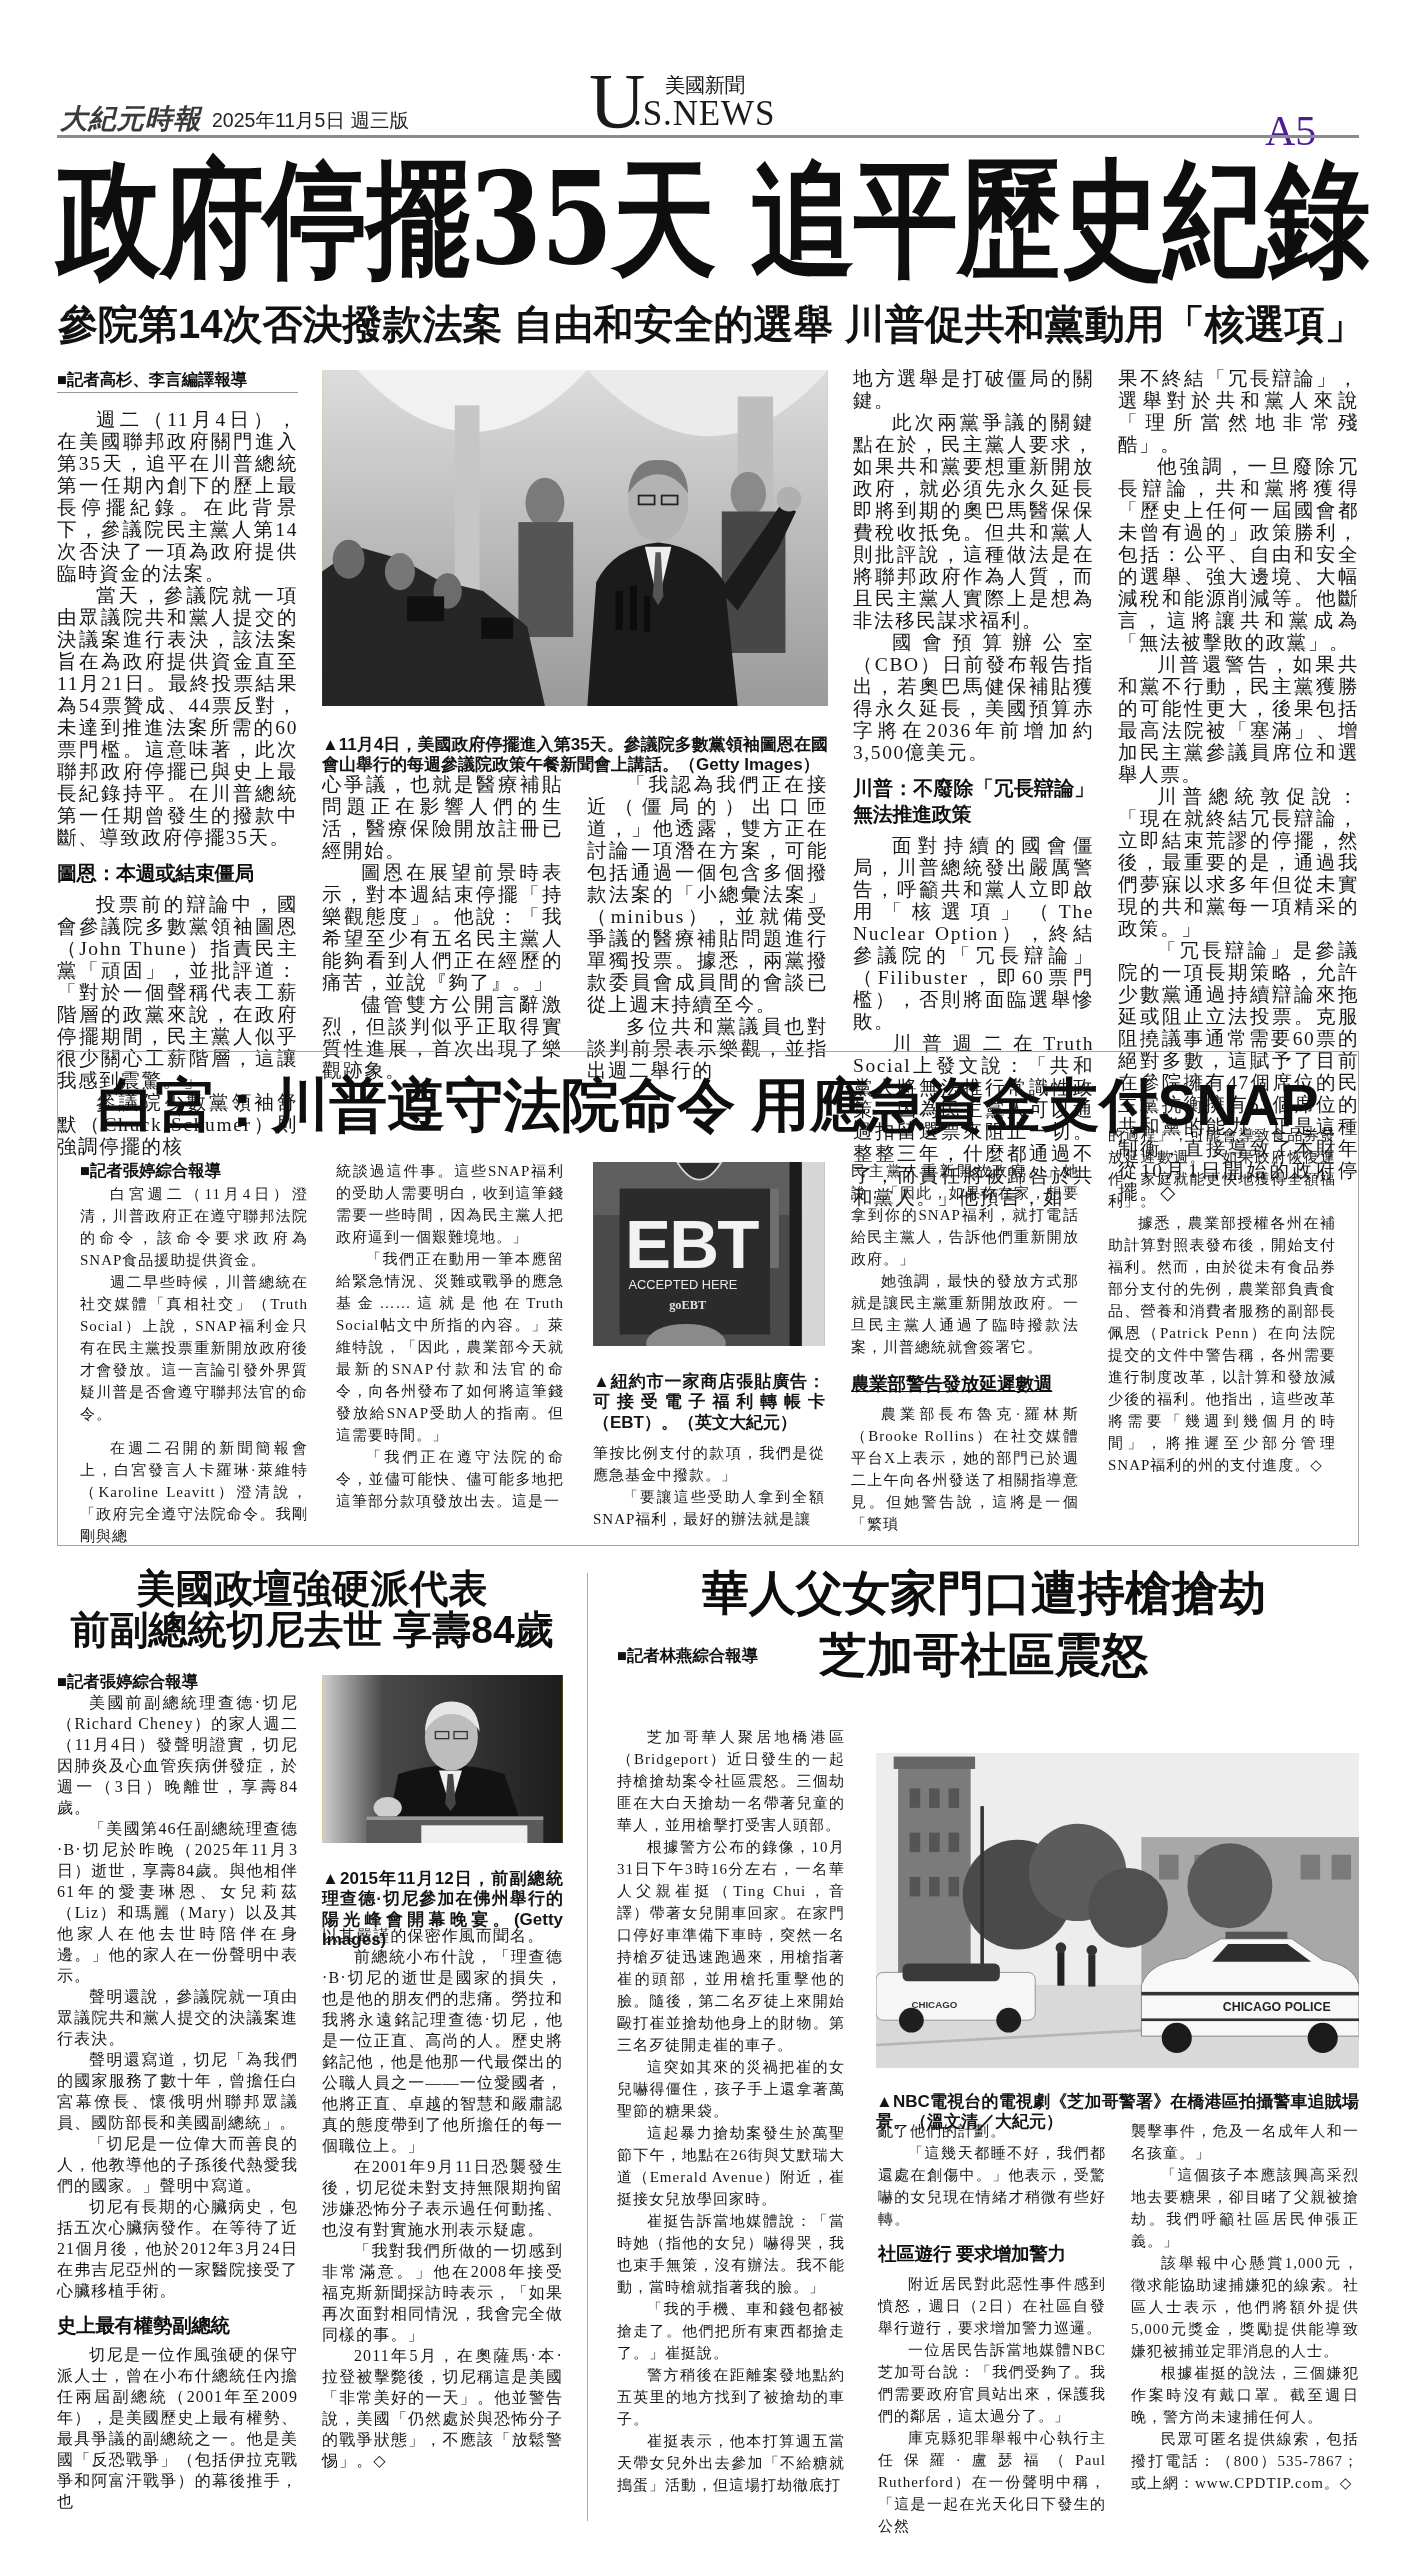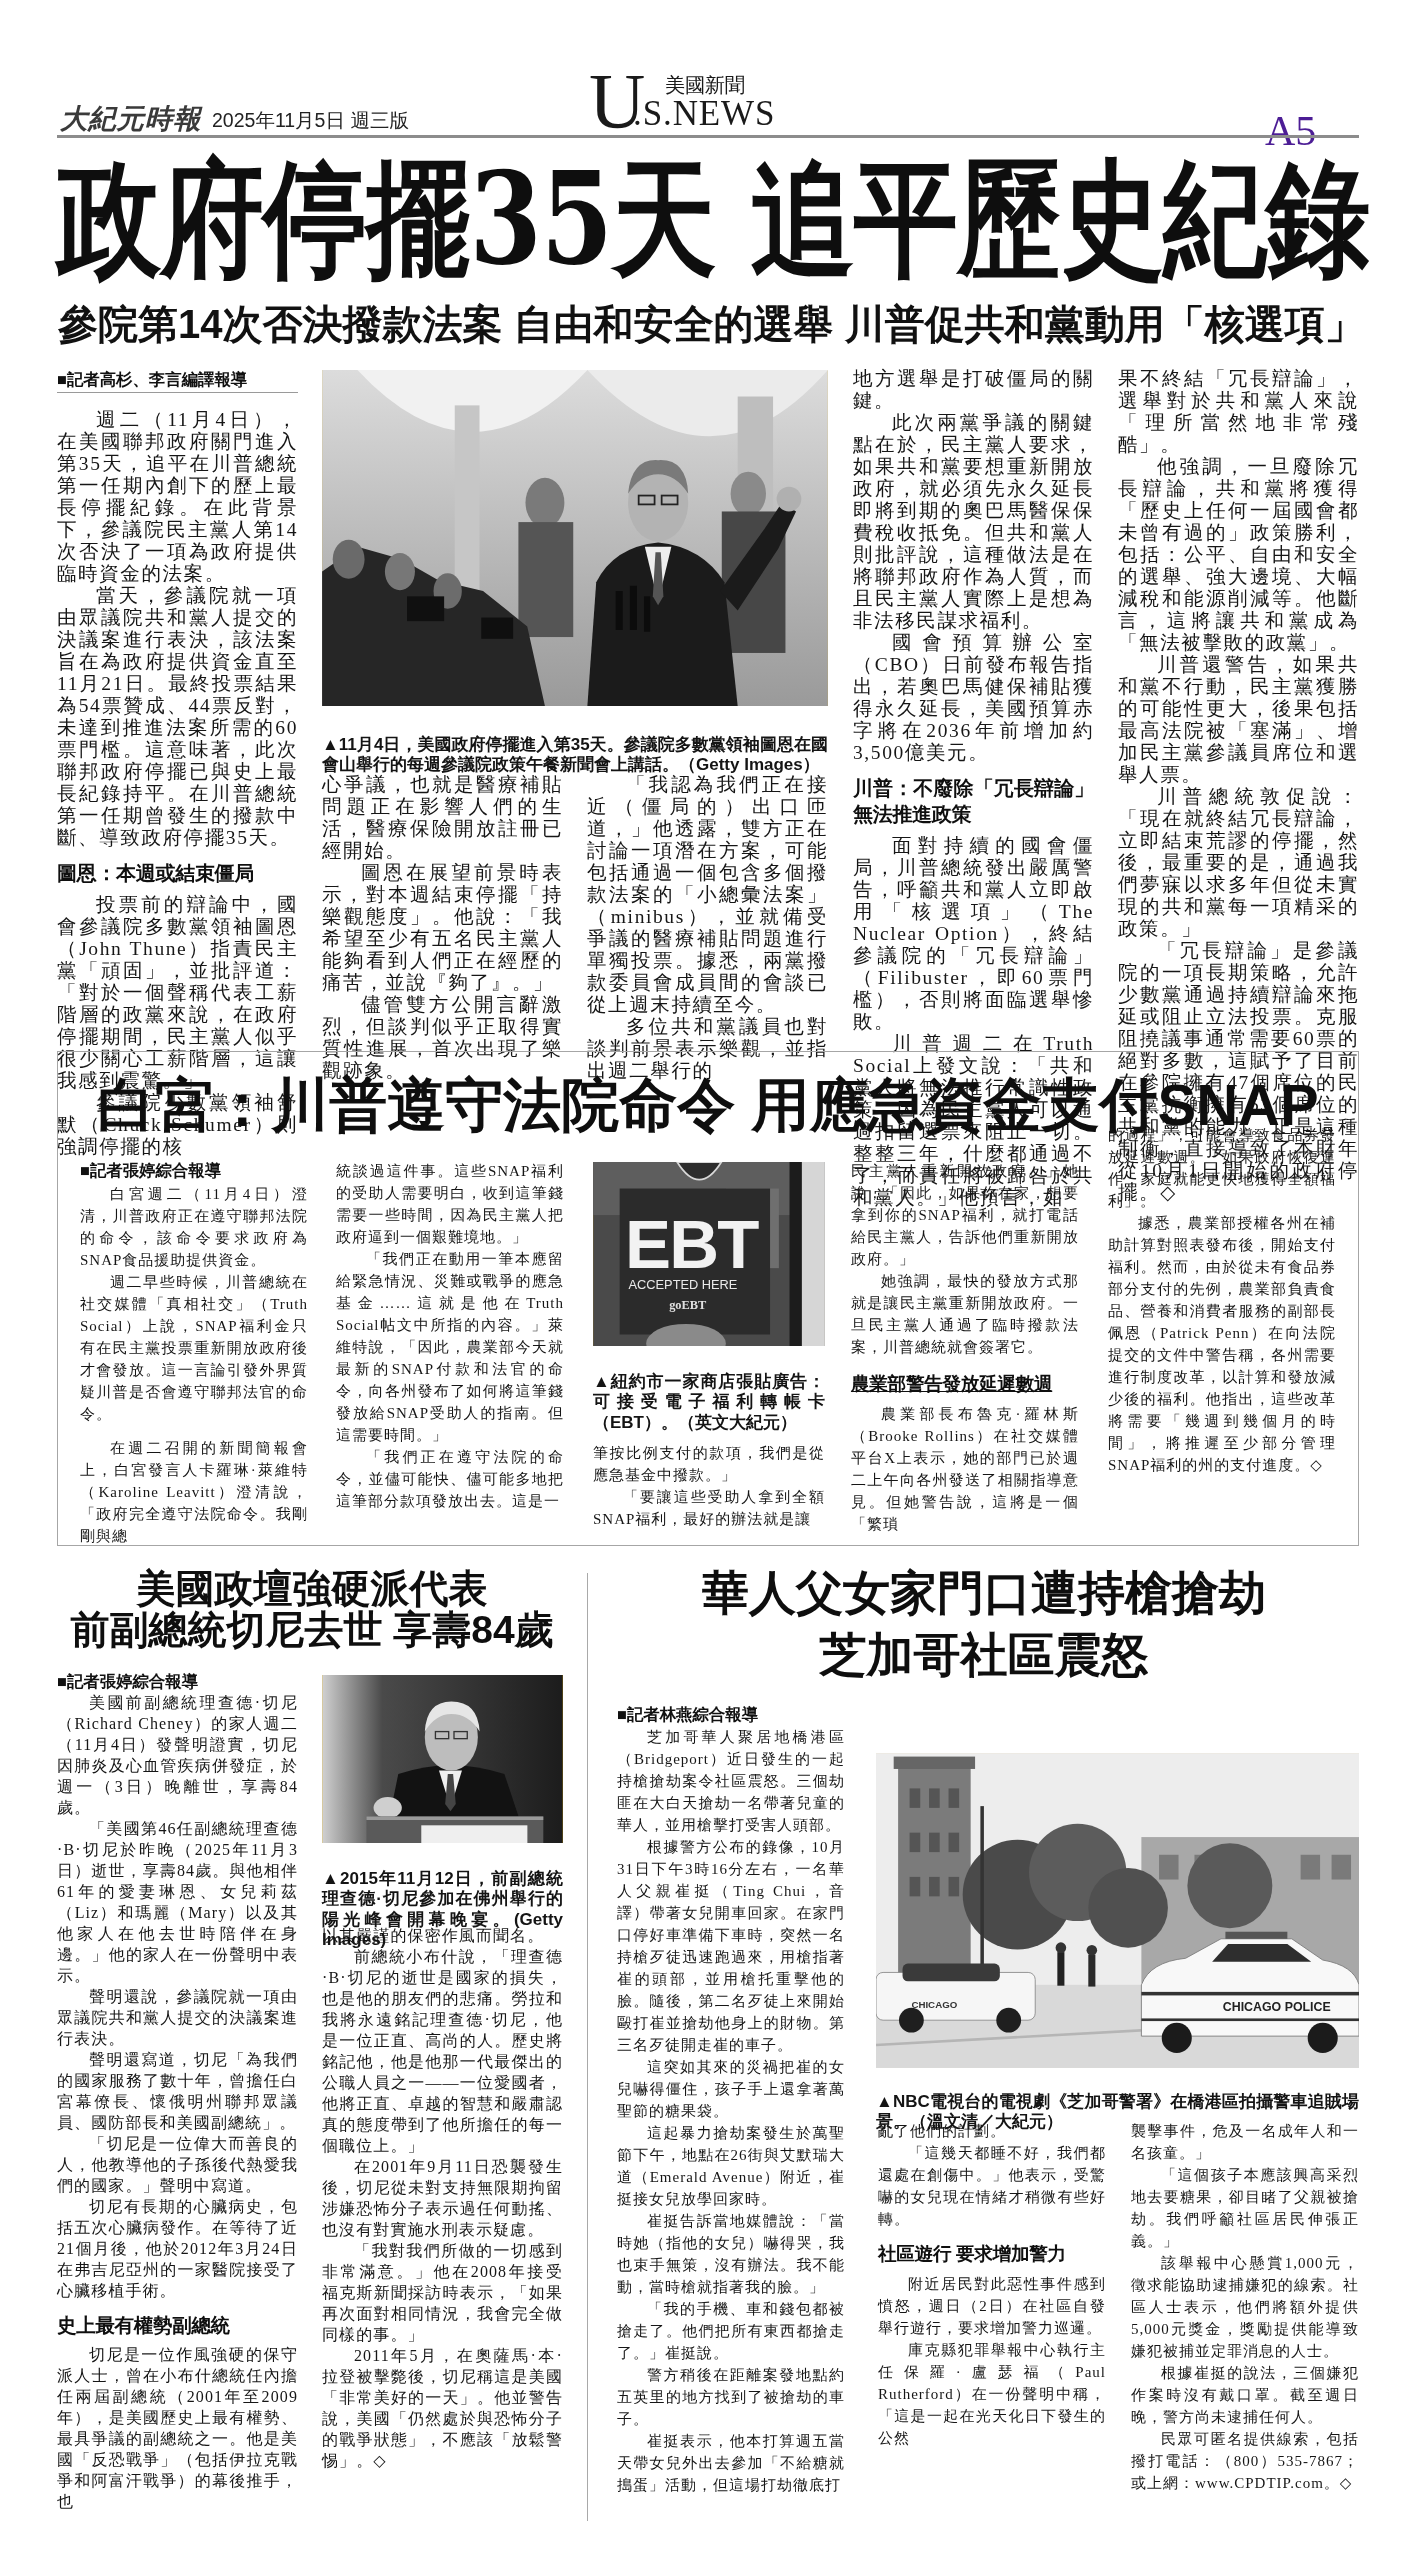--- a/index.html
+++ b/index.html
@@ -245,21 +245,21 @@
     <p>在2001年9月11日恐襲發生後，切尼從未對支持無限期拘留涉嫌恐怖分子表示過任何動搖、也沒有對實施水刑表示疑慮。</p>
     <p>「我對我們所做的一切感到非常滿意。」他在2008年接受福克斯新聞採訪時表示，「如果再次面對相同情況，我會完全做同樣的事。」</p>
     <p>2011年5月，在奧薩馬·本·拉登被擊斃後，切尼稱這是美國「非常美好的一天」。他並警告說，美國「仍然處於與恐怖分子的戰爭狀態」，不應該「放鬆警惕」。◇</p>
   </div>
 
   <div class="a vdivider"></div>
 
   <div class="a chi-head" style="top:1564px;">華人父女家門口遭持槍搶劫</div>
   <div class="a chi-head" style="top:1626px;">芝加哥社區震怒</div>
 
-  <div class="a byline" style="left:617px; top:1704px;">■記者林燕綜合報導</div>
+  <div class="a byline" style="left:617px; top:1645px;">■記者林燕綜合報導</div>
 
   <div class="col chi-col" style="left:617px; top:1726px;">
     <p>芝加哥華人聚居地橋港區（Bridgeport）近日發生的一起持槍搶劫案令社區震怒。三個劫匪在大白天搶劫一名帶著兒童的華人，並用槍擊打受害人頭部。</p>
     <p>根據警方公布的錄像，10月31日下午3時16分左右，一名華人父親崔挺（Ting Chui，音譯）帶著女兒開車回家。在家門口停好車準備下車時，突然一名持槍歹徒迅速跑過來，用槍指著崔的頭部，並用槍托重擊他的臉。隨後，第二名歹徒上來開始毆打崔並搶劫他身上的財物。第三名歹徒開走崔的車子。</p>
     <p>這突如其來的災禍把崔的女兒嚇得僵住，孩子手上還拿著萬聖節的糖果袋。</p>
     <p>這起暴力搶劫案發生於萬聖節下午，地點在26街與艾默瑞大道（Emerald Avenue）附近，崔挺接女兒放學回家時。</p>
     <p>崔挺告訴當地媒體說：「當時她（指他的女兒）嚇得哭，我也束手無策，沒有辦法。我不能動，當時槍就指著我的臉。」</p>
     <p>「我的手機、車和錢包都被搶走了。他們把所有東西都搶走了。」崔挺說。</p>
     <p>警方稍後在距離案發地點約五英里的地方找到了被搶劫的車子。</p>
     <p>崔挺表示，他本打算週五當天帶女兒外出去參加「不給糖就搗蛋」活動，但這場打劫徹底打</p>
@@ -310,20 +310,21 @@
         <circle cx="505" cy="322" r="17" fill="#1b1b1b"></circle>
     </svg>
   </div>
   <div class="a caption" style="left:876px; top:2074px; width:483px;">▲NBC電視台的電視劇《芝加哥警署》在橋港區拍攝警車追賊場景。（溫文清／大紀元）</div>
 
   <div class="col chi-col" style="left:878px; top:2120px;">
     <p class="cont">亂了他們的計劃。</p>
     <p>「這幾天都睡不好，我們都還處在創傷中。」他表示，受驚嚇的女兒現在情緒才稍微有些好轉。</p>
     <h3 class="sub">社區遊行 要求增加警力</h3>
     <p>附近居民對此惡性事件感到憤怒，週日（2日）在社區自發舉行遊行，要求增加警力巡邏。</p>
+    <p>一位居民告訴當地媒體NBC芝加哥台說：「我們受夠了。我們需要政府官員站出來，保護我們的鄰居，這太過分了。」</p>
     <p>庫克縣犯罪舉報中心執行主任保羅·盧瑟福（Paul Rutherford）在一份聲明中稱，「這是一起在光天化日下發生的公然</p>
   </div>
 
   <div class="col chi-col" style="left:1131px; top:2120px;">
     <p class="cont">襲擊事件，危及一名成年人和一名孩童。」</p>
     <p>「這個孩子本應該興高采烈地去要糖果，卻目睹了父親被搶劫。我們呼籲社區居民伸張正義。」</p>
     <p>該舉報中心懸賞1,000元，徵求能協助逮捕嫌犯的線索。社區人士表示，他們將額外提供5,000元獎金，獎勵提供能導致嫌犯被捕並定罪消息的人士。</p>
     <p>根據崔挺的說法，三個嫌犯作案時沒有戴口罩。截至週日晚，警方尚未逮捕任何人。</p>
     <p>民眾可匿名提供線索，包括撥打電話：（800）535-7867；或上網：www.CPDTIP.com。◇</p>
   </div>

